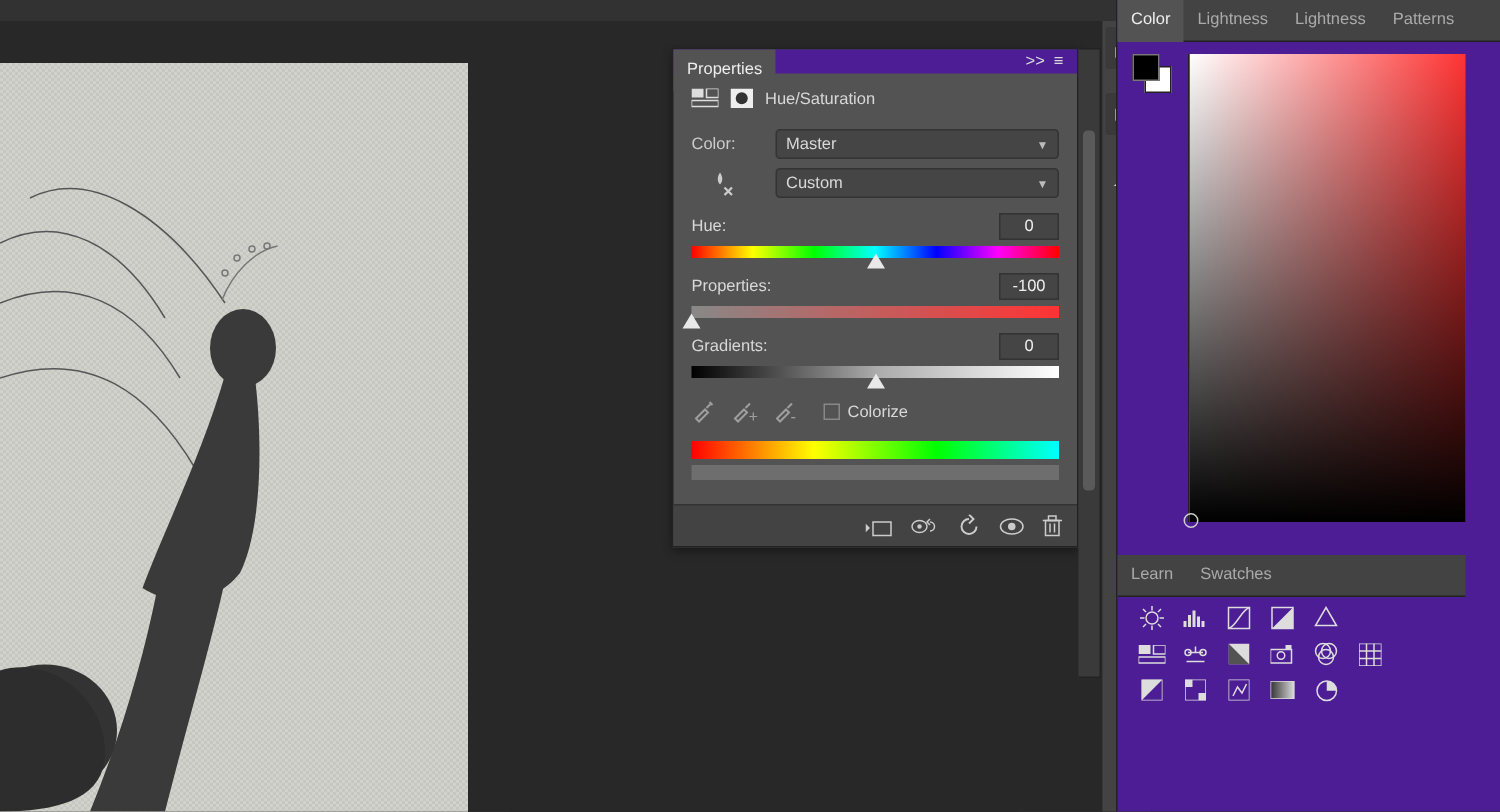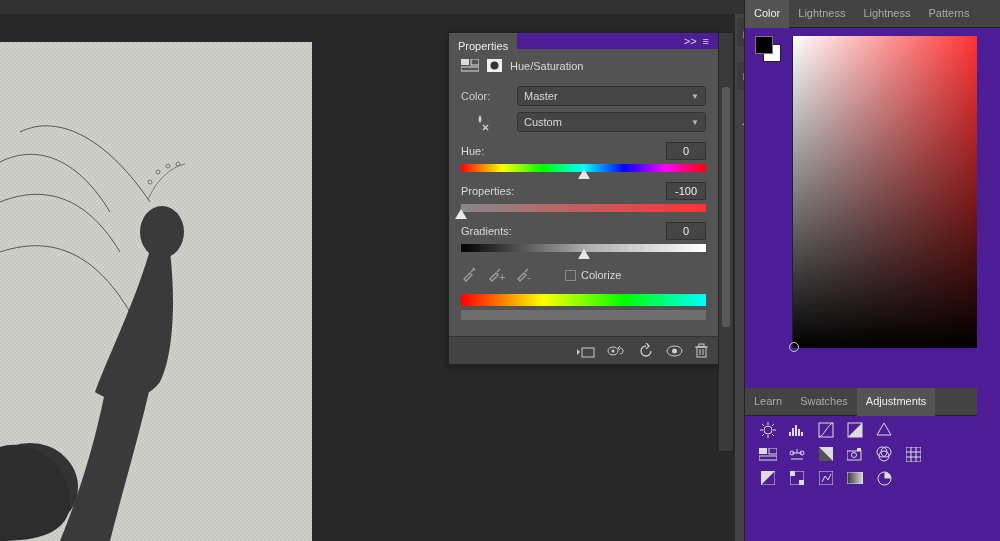--- a/index.html
+++ b/index.html
@@ -13,21 +13,21 @@
 .mid-btn{width:28px;height:28px;margin:4px auto 0;display:flex;align-items:center;justify-content:center;border-radius:2px}
 .mid-btn.dark{background:#3a3a3a}
 .tabs{display:flex;height:28px;background:#434343;border-bottom:1px solid #222}
 .tab{padding:7px 9px 0;height:28px;color:#aaa;cursor:pointer}
 .tab.active{background:#535353;color:#eee}
 .color-swatch-pair{position:absolute;left:10px;top:36px;width:26px;height:26px}
 .color-swatch-pair .back{position:absolute;right:0;bottom:0;width:18px;height:18px;background:#fff;border:1px solid #222}
 .color-swatch-pair .front{position:absolute;left:0;top:0;width:18px;height:18px;background:#000;border:1px solid #777}
 .color-field{position:absolute;left:47px;top:36px;width:185px;height:312px;background:linear-gradient(to bottom,rgba(0,0,0,0) 0%,#000 100%),linear-gradient(to right,#fff 0%,#f33 100%);border-left:1px solid #222}
 .color-field .picker{position:absolute;left:-4px;bottom:-4px;width:10px;height:10px;border:1px solid #ccc;border-radius:50%}
-.bot-tabs{position:absolute;left:0;top:388px;width:232px}
+.bot-tabs{position:absolute;left:0;top:370px;width:232px}
 .adj-head{padding:8px 12px 3px;color:#bbb;font-size:10px}
 .adj-grid{padding:2px 10px}
 .adj-row{display:flex;gap:9px;padding:3px}
 .adj-ic{width:20px;height:18px;display:flex;align-items:center;justify-content:center}
 
 .panel{position:absolute;left:448px;top:32px;width:271px;background:#535353;border:1px solid #222;box-shadow:0 2px 6px rgba(0,0,0,.4)}
 .panel-tabs{display:flex;height:16px;background:#4c1d95}
 .panel-tabs .tab.active{background:#535353}
 .panel-tail{margin-left:auto;display:flex;align-items:center;gap:6px;padding-right:8px;color:#ccc}
 .panel-body{padding:10px 12px 8px}
@@ -126,21 +126,20 @@
     <div class="front"></div>
   </div>
   <div class="color-field">
     <div class="picker"></div>
   </div>
 
   <div class="bot-tabs">
     <div class="tabs">
       <div class="tab">Learn</div>
       <div class="tab">Swatches</div>
-      <div class="tab active">Adjustments</div>
     </div>
     <div class="adj-grid">
       <div class="adj-row">
         <div class="adj-ic">
             <svg width="16" height="16">
               <circle cx="8" cy="8" r="4" fill="none" stroke="#ddd"></circle>
               <g stroke="#ddd">
                 <line x1="8" y1="0" x2="8" y2="3"></line>
                 <line x1="8" y1="13" x2="8" y2="16"></line>
                 <line x1="0" y1="8" x2="3" y2="8"></line>
@@ -351,21 +350,21 @@
             <path d="M3 13 L9 7 L11 9 L5 15 Z M10 6 L13 3" stroke="#ddd" fill="none" stroke-width="1.3"></path>
             <text x="12" y="15" font-size="8" fill="#ddd">+</text>
           </svg>
         </span>
       <span class="eyed">
           <svg width="18" height="16">
             <path d="M3 13 L9 7 L11 9 L5 15 Z M10 6 L13 3" stroke="#ddd" fill="none" stroke-width="1.3"></path>
             <text x="12" y="15" font-size="8" fill="#ddd">-</text>
           </svg>
         </span>
-      <span style="margin-left:22px"><span class="chk"></span><span>Colorize</span></span>
+      <span style="margin-left:6px"><span class="chk"></span><span>Colorize</span></span>
     </div>
 
     <div class="range-bar"></div>
     <div class="gray-bar"></div>
   </div>
   <div class="panel-foot">
     <span>
         <svg width="18" height="14">
           <rect x="5" y="4" width="12" height="9" fill="none" stroke="#ccc"></rect>
           <path d="M3 8 L0 5 L0 11 Z" fill="#ccc"></path>

